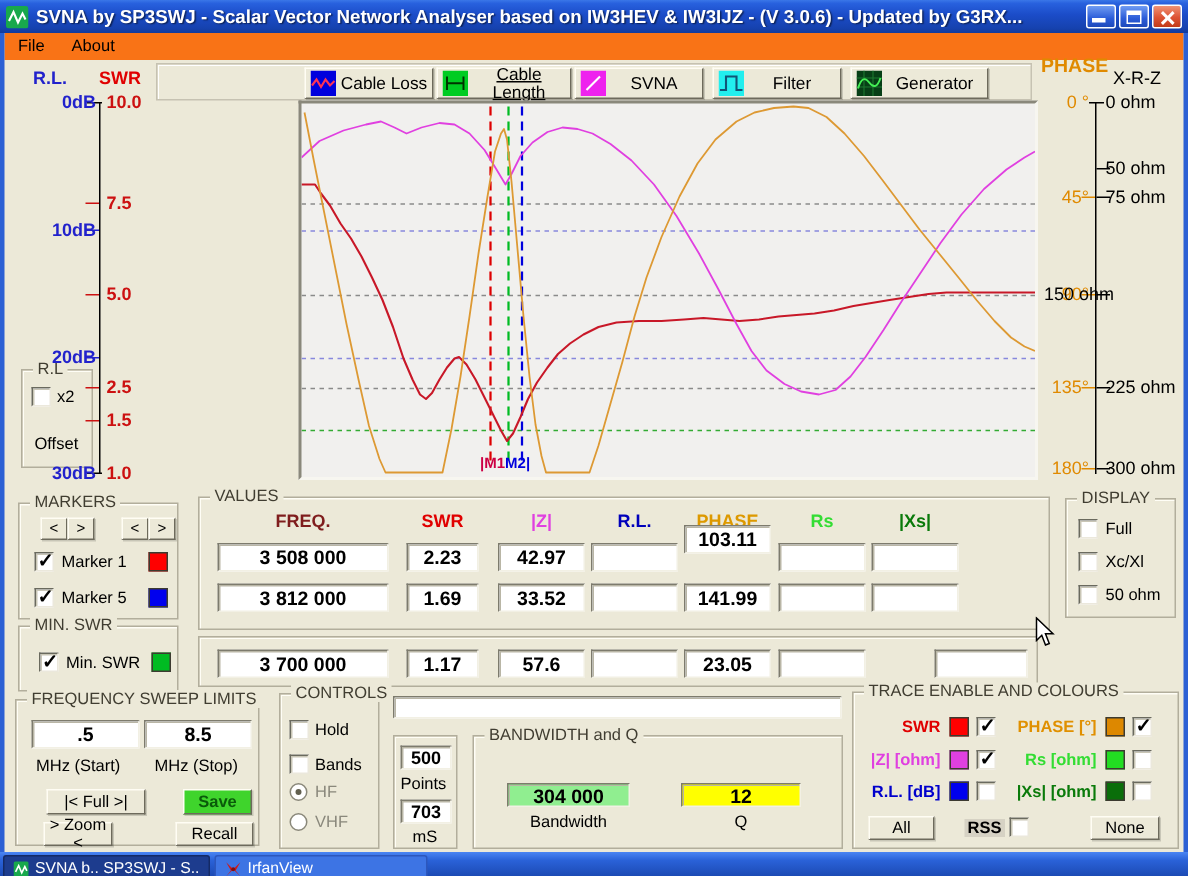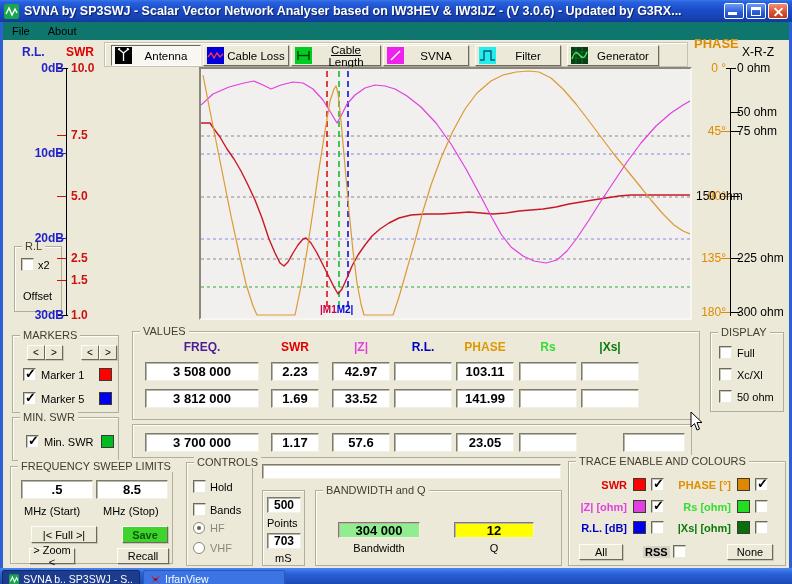--- a/index.html
+++ b/index.html
@@ -12,21 +12,21 @@
     background:linear-gradient(180deg,#3a77e8 0%,#2861de 10%,#1b4cc8 45%,#1642af 85%,#123a9c 100%);
     display:flex;align-items:center;padding:0 4px;}
   .title-text{color:#fff;font-weight:bold;font-size:12.5px;text-shadow:1px 1px 1px rgba(0,0,0,.55);margin-left:5px;white-space:nowrap;overflow:hidden;flex:1;}
   .winbtn{width:20px;height:16px;border-radius:2px;margin-left:2px;border:1px solid #fff;position:relative;
     background:linear-gradient(180deg,#6f9bf2,#2a5bd8 60%,#1e49bb);}
   .winbtn.close{background:linear-gradient(180deg,#ef9274,#dd5334 55%,#c23a18);}
   .winbtn .mini{position:absolute;left:3px;bottom:3px;width:9px;height:3px;background:#fff;}
   .winbtn .maxi{position:absolute;left:4px;top:3px;width:10px;height:9px;border:1px solid #fff;border-top-width:3px;}
   .winbtn .xx1,.winbtn .xx2{position:absolute;left:4px;top:7px;width:11px;height:2px;background:#fff;}
   .winbtn .xx1{transform:rotate(45deg);} .winbtn .xx2{transform:rotate(-45deg);}
-  .menubar{position:absolute;left:3px;top:22px;width:786px;height:18px;background:#0f766e;display:flex;align-items:center;}
+  .menubar{position:absolute;left:3px;top:22px;width:786px;height:18px;background:#f97316;display:flex;align-items:center;}
   .menuitem{padding:2px 9px;font-size:11px;}
   .sideedge{position:absolute;top:22px;width:3px;height:546px;background:#2c60d4;}
   
   .b3d{position:absolute;background:#ece9d8;border:1px solid;border-color:#fffdf4 #6d6a5c #6d6a5c #fffdf4;
     display:flex;align-items:center;justify-content:center;font-size:11px;text-align:center;box-shadow:1px 1px 0 rgba(0,0,0,.15);}
   .b3d.pressed{border-color:#6d6a5c #fffdf4 #fffdf4 #6d6a5c;background:#f8f7f1;box-shadow:none;}
   .tbbtn{top:2px;height:21px;justify-content:flex-start;padding-left:3px;}
   .tbbtn .lbl{flex:1;text-align:center;font-size:11.5px;}
   .tbicon{width:17px;height:17px;flex:0 0 17px;}
   
@@ -79,31 +79,20 @@
   </div>
 
   <div class="menubar">
     <span class="menuitem">File</span>
     <span class="menuitem">About</span>
   </div>
   <div class="sideedge" style="left:0;"></div>
   <div class="sideedge" style="left:789px;"></div>
 
   <div class="abs" style="left:104px;top:42px;width:584px;height:25px;border:1px solid #c6c2b2;box-shadow:inset 1px 1px 0 #fff;">
-    <div class="b3d tbbtn pressed" style="left:6px;width:90px;">
-      <svg class="tbicon" viewBox="0 0 17 17">
-          <rect width="17" height="17" fill="#000"></rect>
-          <g stroke="#fff" stroke-width="1.3" fill="none">
-            <path d="M8.5 14V6"></path>
-            <path d="M8.5 6L3.5 2M8.5 6L13.5 2"></path>
-            <path d="M3 2.6L5 1.2M14 2.6L12 1.2"></path>
-          </g>
-        </svg>
-      <span class="lbl">Antenna</span>
-    </div>
     <div class="b3d tbbtn" style="left:98px;width:86px;">
       <svg class="tbicon" viewBox="0 0 17 17">
           <rect width="17" height="17" fill="#0000dd"></rect>
           <polyline points="1,10 4,6 7,11 10,6 13,10 16,7" fill="none" stroke="#ff3355" stroke-width="1.4"></polyline>
         </svg>
       <span class="lbl">Cable Loss</span>
     </div>
     <div class="b3d tbbtn" style="left:186px;width:90px;text-decoration:underline;">
       <svg class="tbicon" viewBox="0 0 17 17">
           <rect width="17" height="17" fill="#00cc22"></rect>
@@ -196,32 +185,32 @@
 
   <div class="g" style="left:12px;top:417px;width:107px;height:44px;">
     <span class="gt">MIN. SWR</span>
     <div class="cb on" style="left:13px;top:17px;"></div>
     <span class="t" style="left:31px;top:18px;">Min. SWR</span>
     <div class="sw" style="left: 88px; top: 17px; background: rgb(0, 187, 34);"></div>
   </div>
 
   <div class="g" id="values-grid" style="left:132px;top:331px;width:568px;height:89px;">
     <span class="gt">VALUES</span>
-  <div class="vh" style="left: 12px; top: 8px; width: 114px; color: #4c1d95;">FREQ.</div>
+  <div class="vh" style="left: 12px; top: 8px; width: 114px; color: #7f1d1d;">FREQ.</div>
       <div class="vh" style="left: 138px; top: 8px; width: 48px; color: rgb(224, 0, 0);">SWR</div>
       <div class="vh" style="left: 199px; top: 8px; width: 58px; color: rgb(224, 64, 224);">|Z|</div>
       <div class="vh" style="left: 261px; top: 8px; width: 58px; color: rgb(0, 0, 187);">R.L.</div>
       <div class="vh" style="left: 323px; top: 8px; width: 58px; color: rgb(221, 153, 0);">PHASE</div>
       <div class="vh" style="left: 386px; top: 8px; width: 58px; color: rgb(51, 221, 51);">Rs</div>
       <div class="vh" style="left: 448px; top: 8px; width: 58px; color: rgb(10, 122, 10);">|Xs|</div>
       <div class="fld" style="left: 12px; top: 30px; width: 114px;">3 508 000</div>
       <div class="fld" style="left: 138px; top: 30px; width: 48px;">2.23</div>
       <div class="fld" style="left: 199px; top: 30px; width: 58px;">42.97</div>
       <div class="fld" style="left: 261px; top: 30px; width: 58px;"></div>
-      <div class="fld" style="left: 323px; top: 30px; width: 58px;">103.11</div>
+      <div class="fld" style="left: 323px; top: 18px; width: 58px;">103.11</div>
       <div class="fld" style="left: 386px; top: 30px; width: 58px;"></div>
       <div class="fld" style="left: 448px; top: 30px; width: 58px;"></div>
       <div class="fld" style="left: 12px; top: 57px; width: 114px;">3 812 000</div>
       <div class="fld" style="left: 138px; top: 57px; width: 48px;">1.69</div>
       <div class="fld" style="left: 199px; top: 57px; width: 58px;">33.52</div>
       <div class="fld" style="left: 261px; top: 57px; width: 58px;"></div>
       <div class="fld" style="left: 323px; top: 57px; width: 58px;">141.99</div>
       <div class="fld" style="left: 386px; top: 57px; width: 58px;"></div>
       <div class="fld" style="left: 448px; top: 57px; width: 58px;"></div>
     </div>

